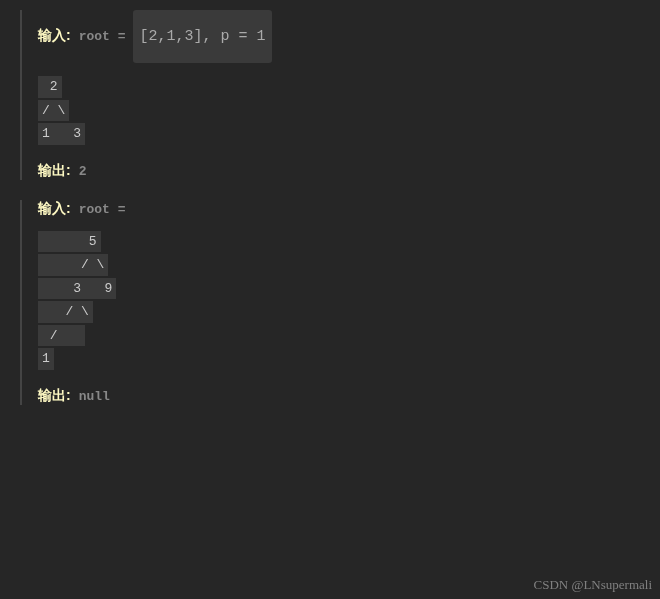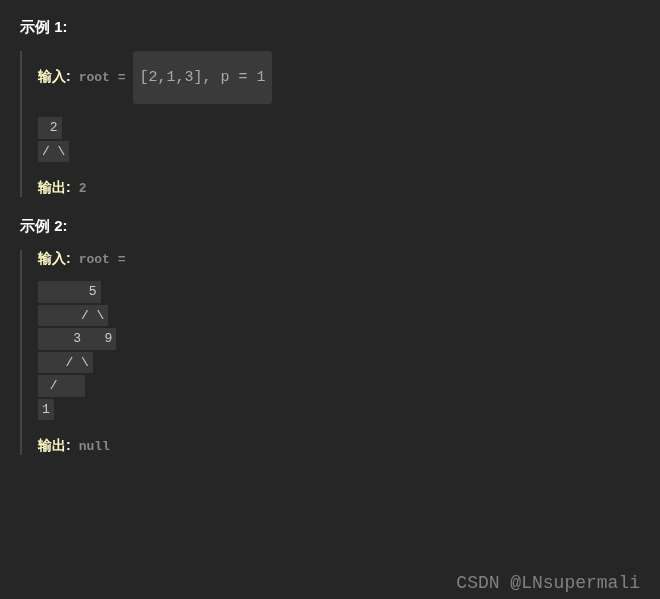--- a/index.html
+++ b/index.html
@@ -68,50 +68,49 @@
       padding: 1px 4px;
       white-space: pre;
       margin-bottom: 1px;
     }
     .output-line {
       margin-top: 14px;
     }
     .watermark {
       position: absolute;
       bottom: 6px;
-      right: 20px;
+      right: 8px;
       color: #808080;
-      font-size: 18px;
-      font-family: Liberation Mono, monospace;
+      font-size: 13px;
+      font-family: Liberation Serif, serif;
     }
   </style>
 </head>
 <body>
 
 <div>
-  <div class="example-heading">示例 1:</div>
   <div class="example-block">
     <div class="io-line">
       <span class="io-label">输入:</span>
       <span class="mono">root = </span>
       <span class="code-inline">[2,1,3], p = 1</span>
     </div>
     <div class="tree-diagram">
       <div><span class="tree-line"> 2</span></div>
       <div><span class="tree-line">/ \</span></div>
+      <div><span class="tree-line">1   3</span></div>
     </div>
     <div class="io-line output-line">
       <span class="io-label">输出:</span>
       <span class="mono">2</span>
     </div>
   </div>
 </div>
 
 <div>
-  <div class="example-heading">示例 2:</div>
   <div class="example-block">
     <div class="io-line">
       <span class="io-label">输入:</span>
       <span class="mono">root = </span>
     </div>
     <div class="tree-diagram">
       <div><span class="tree-line">      5</span></div>
       <div><span class="tree-line">     / \</span></div>
       <div><span class="tree-line">    3   9</span></div>
       <div><span class="tree-line">   / \</span></div>

